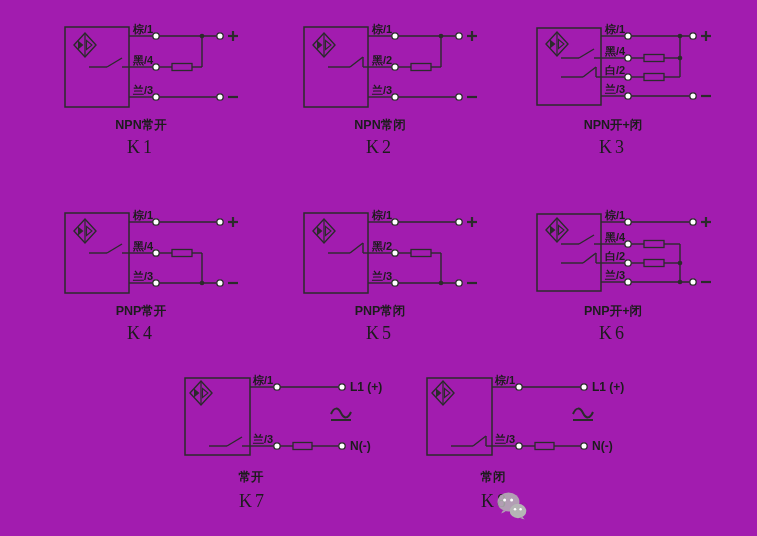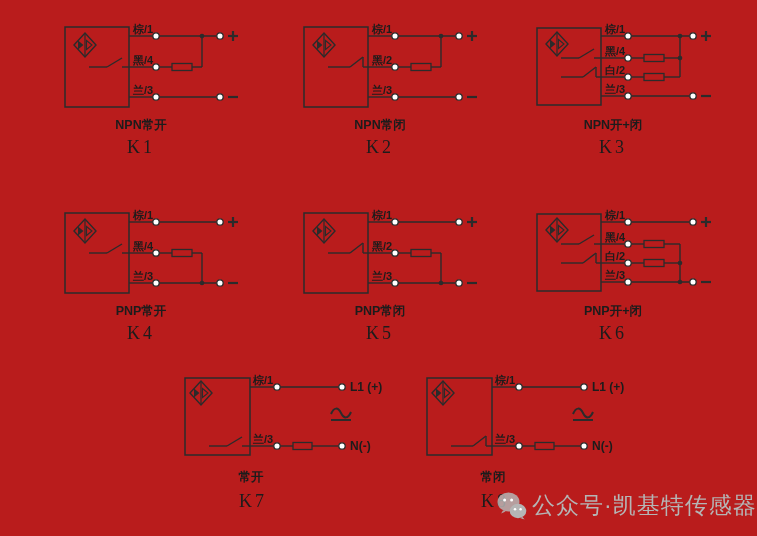--- a/index.html
+++ b/index.html
@@ -20,21 +20,21 @@
     letter-spacing:1px;
     font-weight:400;
     pointer-events:none;
     white-space:nowrap;
   }
   .watermark span{line-height:1;}
 </style>
 </head>
 <body>
 
-<div id="sheet" style="background: #b91c1c; text-decoration: underline;">
+<div id="sheet" style="background: #a21caf; text-decoration: underline;">
 
   <div id="diagram-layer">
       <figure class="cell" style="left: 41px; top: 8px;">
         <svg width="240" height="170" viewBox="0 0 240 170">
           <rect x="24" y="19" width="64" height="80" fill="none" stroke="#2b2b2b" stroke-width="1.5"></rect>
           <g>
             <polygon points="33,37 44,25 55,37 44,49" fill="none" stroke="#2b2b2b" stroke-width="1.4"></polygon>
             <line x1="44" y1="25" x2="44" y2="49" stroke="#2b2b2b" stroke-width="1.2"></line>
             <polygon points="37,32.5 37,41.5 42.5,37" fill="#2b2b2b"></polygon>
             <polygon points="45.5,32.5 45.5,41.5 51,37" fill="none" stroke="#2b2b2b" stroke-width="1.1"></polygon>
@@ -395,16 +395,15 @@
     <svg width="31" height="29" viewBox="0 0 31 29">
       <ellipse cx="12.5" cy="11" rx="11" ry="9.6" fill="currentColor" opacity="0.85"></ellipse>
       <circle cx="8.6" cy="9" r="1.5" fill="#ffffff"></circle>
       <circle cx="15.6" cy="9" r="1.5" fill="#ffffff"></circle>
       <path d="M7,19.2 L5.2,22.4 L9.6,20.4 Z" fill="currentColor" opacity="0.85"></path>
       <ellipse cx="22" cy="20" rx="8.3" ry="7.2" fill="currentColor"></ellipse>
       <circle cx="19" cy="18.3" r="1.25" fill="#ffffff"></circle>
       <circle cx="24.6" cy="18.3" r="1.25" fill="#ffffff"></circle>
       <path d="M26.5,26 L28.6,28.4 L24.2,27.1 Z" fill="currentColor"></path>
     </svg>
-    <span>公众号·凯基特传感器</span>
   </div>
 
 </div>
 
 </body></html>

